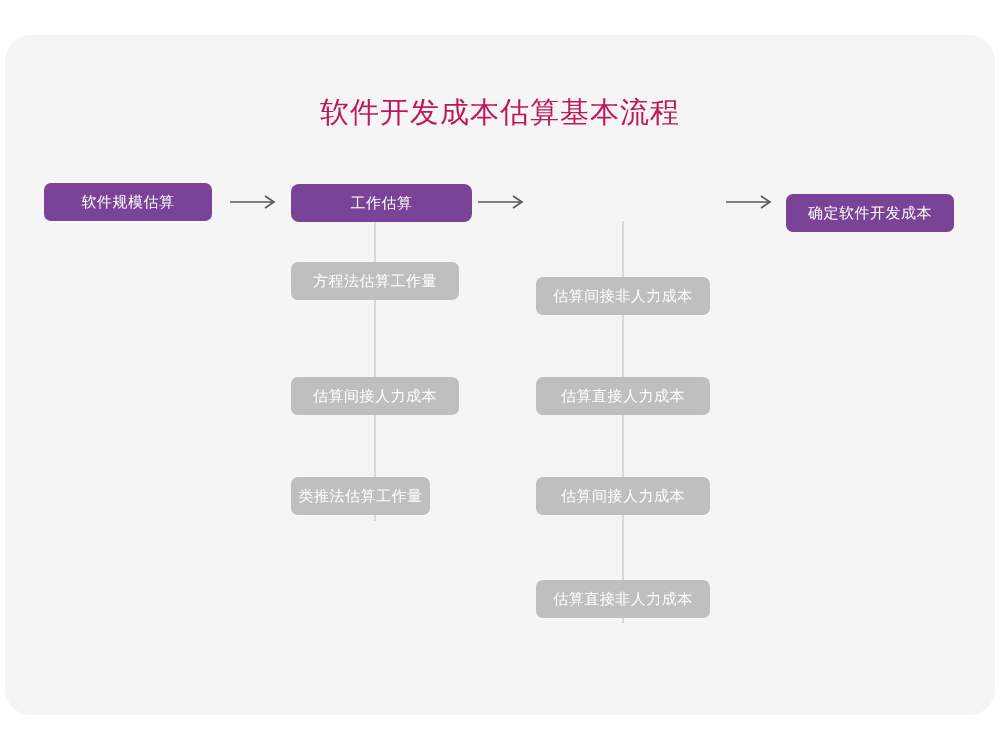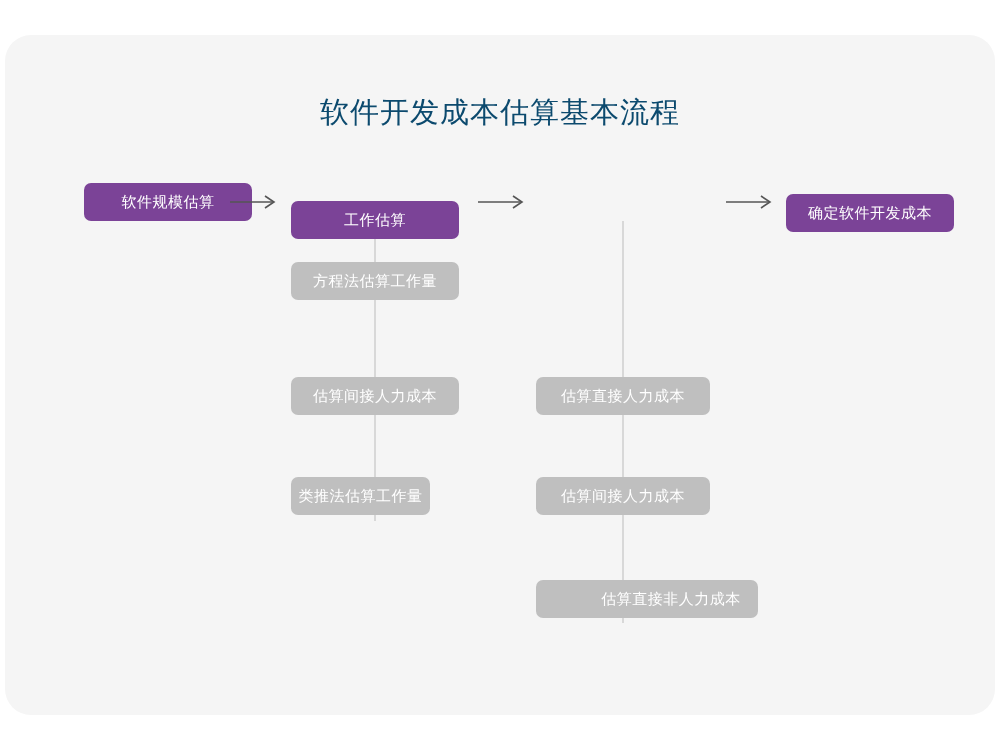--- a/index.html
+++ b/index.html
@@ -28,21 +28,21 @@
     background: #f5f5f5;
     border-radius: 26px;
   }
   .title {
     position: absolute;
     left: 0;
     top: 92px;
     width: 1000px;
     text-align: center;
     font-size: 29px;
-    color: #0c4a6e;
+    color: #be185d;
     letter-spacing: 1px;
     line-height: 40px;
     white-space: nowrap;
   }
   
   .vline {
     position: absolute;
     width: 2px;
     background: #d8d8d8;
   }
@@ -89,32 +89,32 @@
 
 <div id="canvas">
 
   <div class="card"></div>
 
   <div class="title">软件开发成本估算基本流程</div>
 
   <div class="vline" style="left:374px; top:221px; height:300px;"></div>
   <div class="vline" style="left:622px; top:221px; height:402px;"></div>
 
-  <div class="pbox" style="left:44px; top:183px; width:168px;margin-left:40px;">
+  <div class="pbox" style="left:44px; top:183px; width:168px;">
     <span>软件规模估算</span>
   </div>
 
   <div class="arrow" style="left:228px; top:192px; width:52px;">
     <svg width="50" height="16" viewBox="0 0 50 16">
       <path d="M1 8 H44" stroke="#555555" stroke-width="1.6" fill="none"></path>
       <path d="M36 2 L45 8 L36 14" stroke="#555555" stroke-width="1.6" fill="none"></path>
     </svg>
   </div>
 
-  <div class="pbox" style="left:291px; top:201px; width:168px;">
+  <div class="pbox" style="left:291px; top:184px; width:181px;border-radius:8px;">
     <span>工作估算</span>
   </div>
 
   <div class="arrow" style="left:476px; top:192px; width:52px;">
     <svg width="50" height="16" viewBox="0 0 50 16">
       <path d="M1 8 H44" stroke="#555555" stroke-width="1.6" fill="none"></path>
       <path d="M36 2 L45 8 L36 14" stroke="#555555" stroke-width="1.6" fill="none"></path>
     </svg>
   </div>
 
@@ -133,23 +133,26 @@
   <div class="gbox" style="left:291px; top:262px; width:168px;">
     <span>方程法估算工作量</span>
   </div>
   <div class="gbox" style="left:291px; top:377px; width:168px;">
     <span>估算间接人力成本</span>
   </div>
   <div class="gbox" style="left:291px; top:477px; width:139px;">
     <span>类推法估算工作量</span>
   </div>
 
+  <div class="gbox" style="left:536px; top:277px; width:174px;">
+    <span>估算间接非人力成本</span>
+  </div>
   <div class="gbox" style="left:536px; top:477px; width:174px;">
     <span>估算间接人力成本</span>
   </div>
   <div class="gbox" style="left:536px; top:377px; width:174px;">
     <span>估算直接人力成本</span>
   </div>
-  <div class="gbox" style="left:536px; top:580px; width:174px;padding-left:48px;">
+  <div class="gbox" style="left:536px; top:580px; width:174px;">
     <span>估算直接非人力成本</span>
   </div>
 
 </div>
 
 </body></html>

